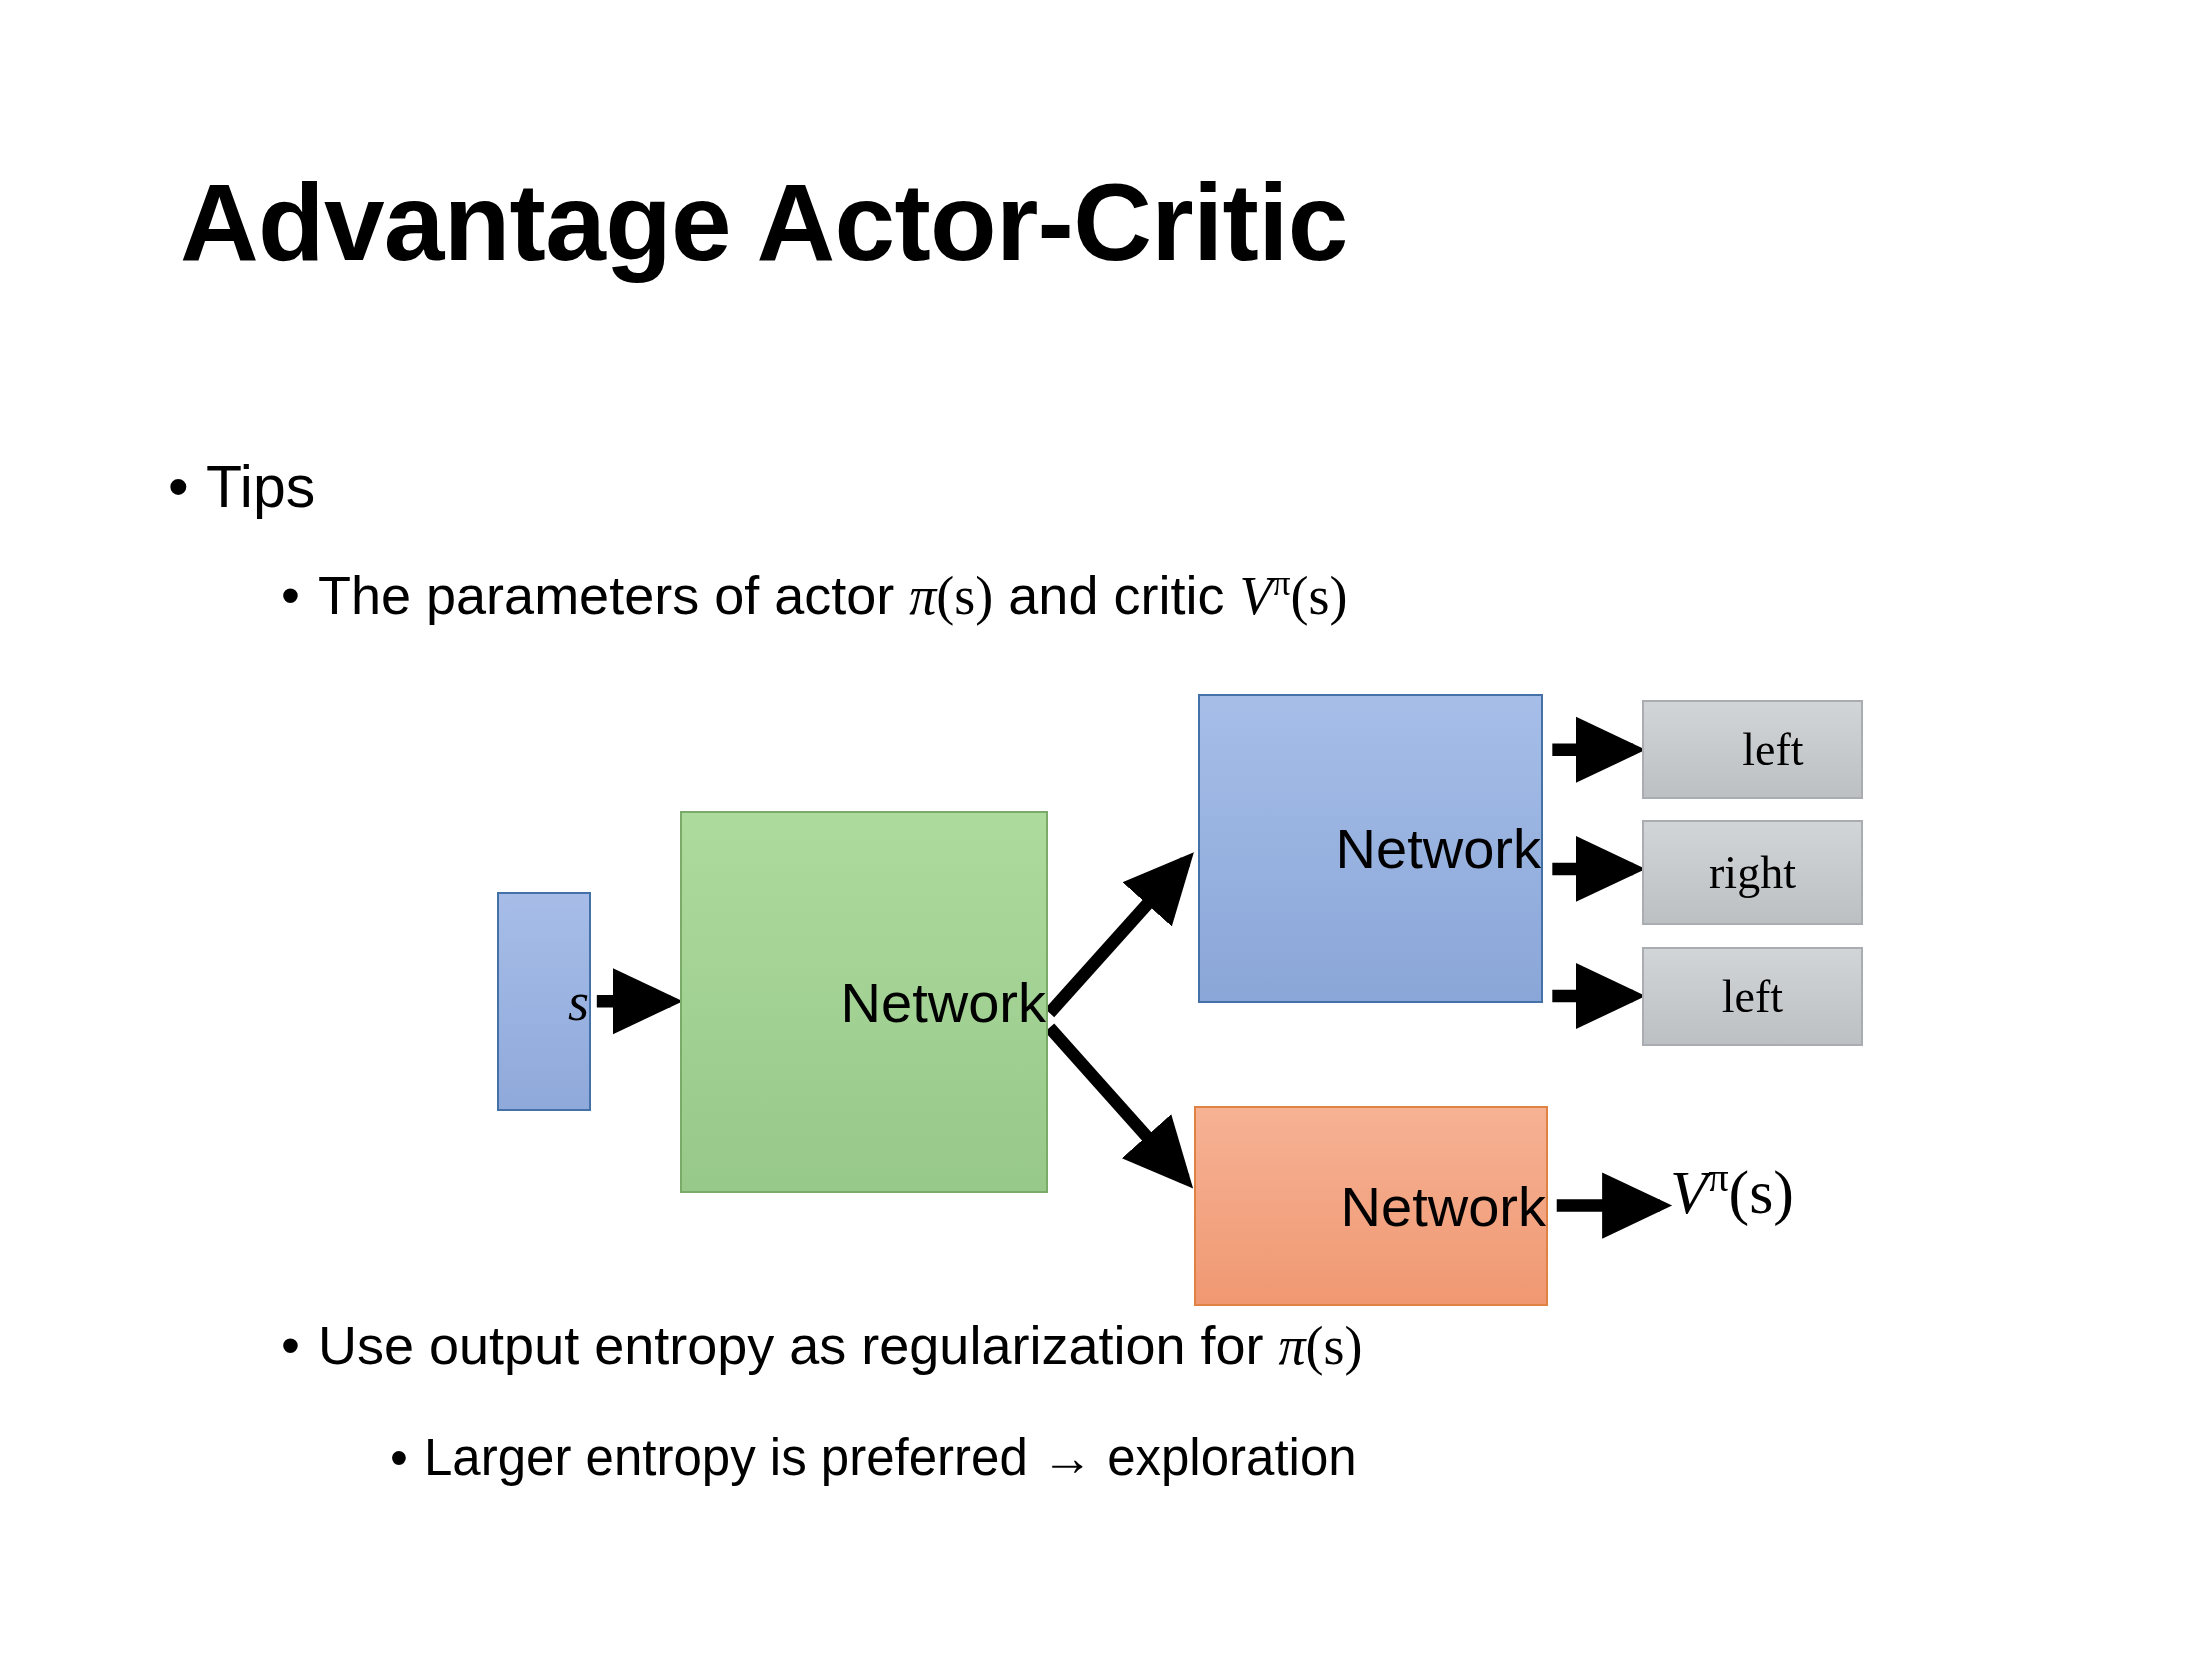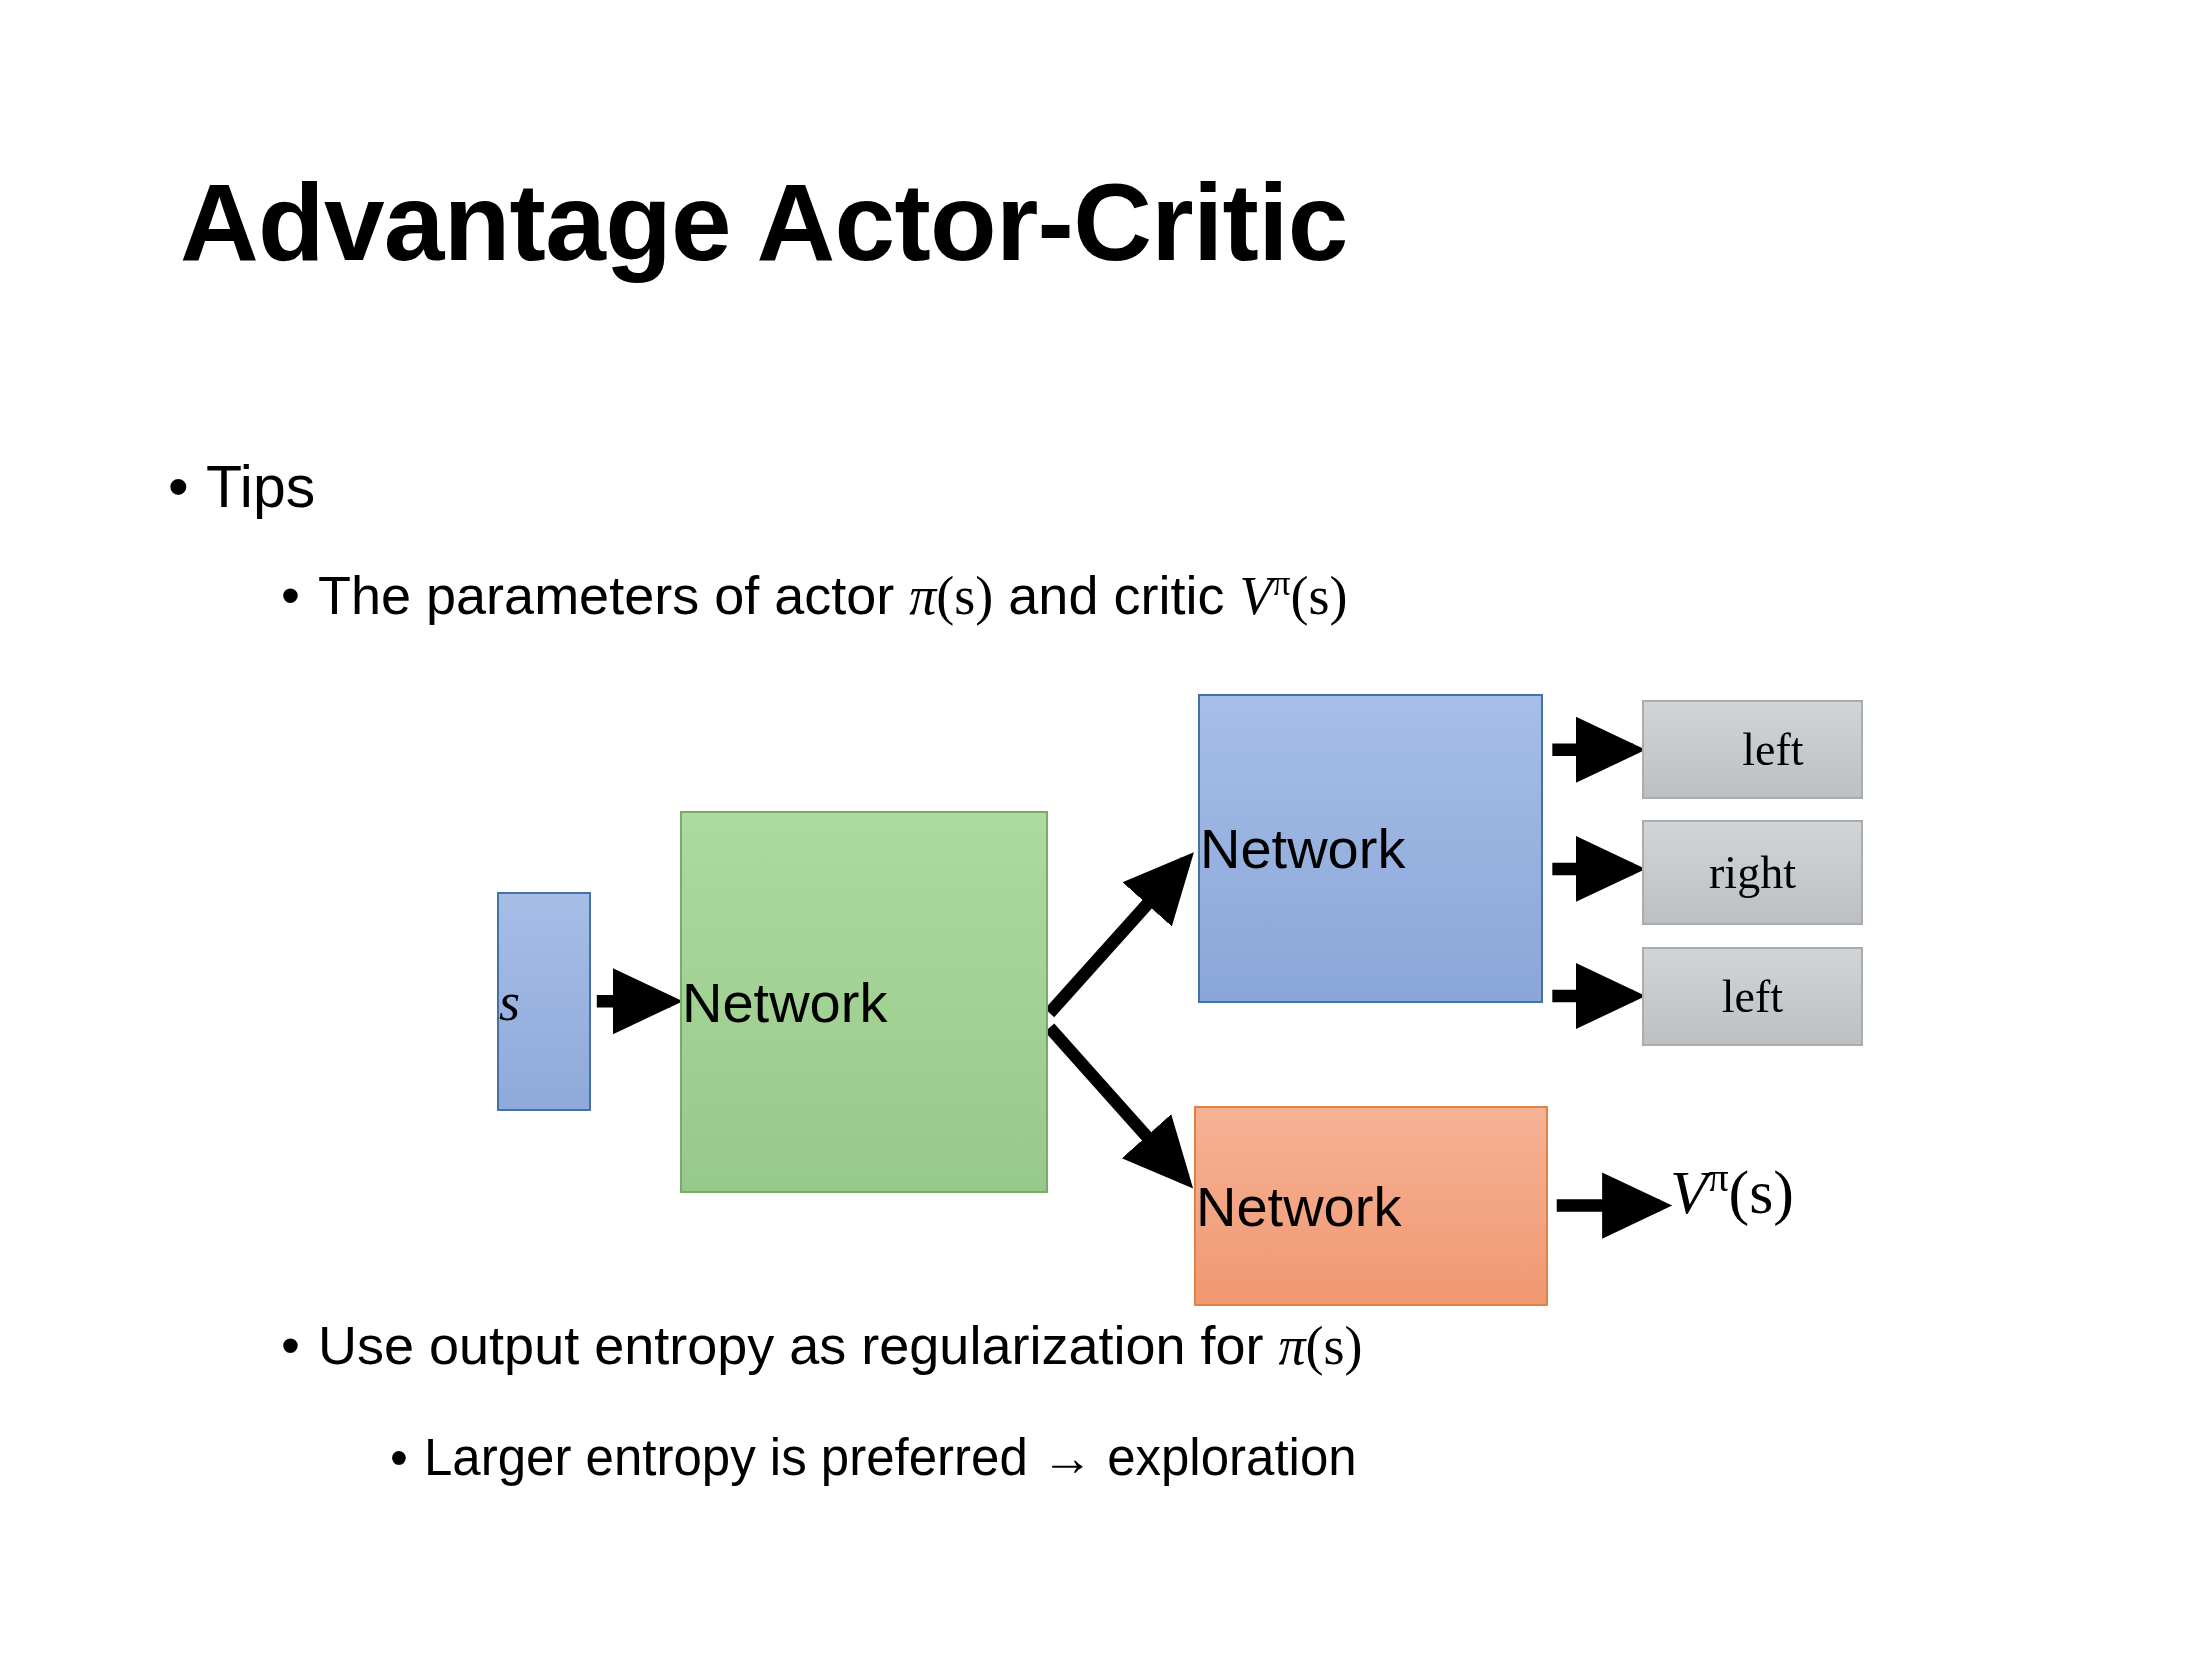--- a/index.html
+++ b/index.html
@@ -113,21 +113,21 @@
     left: 0; top: 0;
     width: 2205px;
     height: 1654px;
     pointer-events: none;
   }
   .nodebox {
     position: absolute;
     box-sizing: border-box;
     display: flex;
     align-items: center;
-    justify-content: flex-start;
+    justify-content: flex-end;
     color: #000000;
   }
   .nodebox span { display: block; }
 
   #box-s {
     left: 497px;  top: 892px;
     width: 94px; height: 219px;
     background: linear-gradient(180deg, #a7bde8 0%, #8fa9da 100%);
     border: 2.2px solid #4472a8;
     font-size: 54px;

